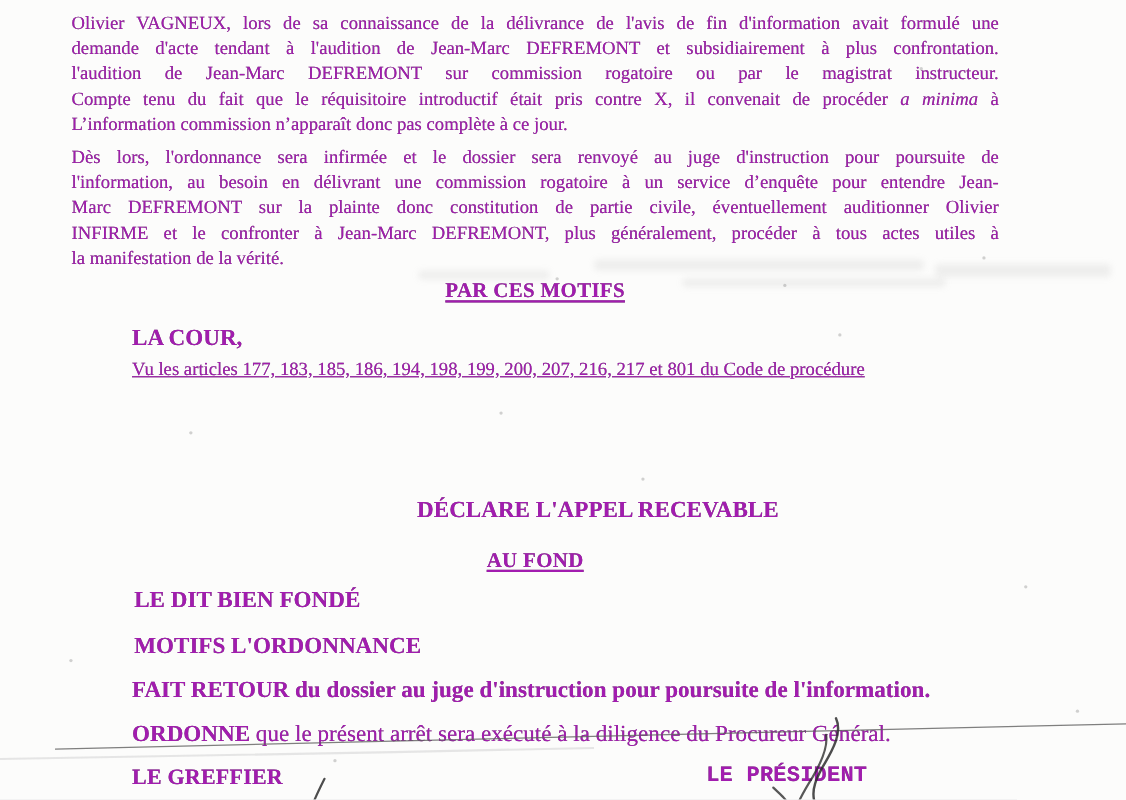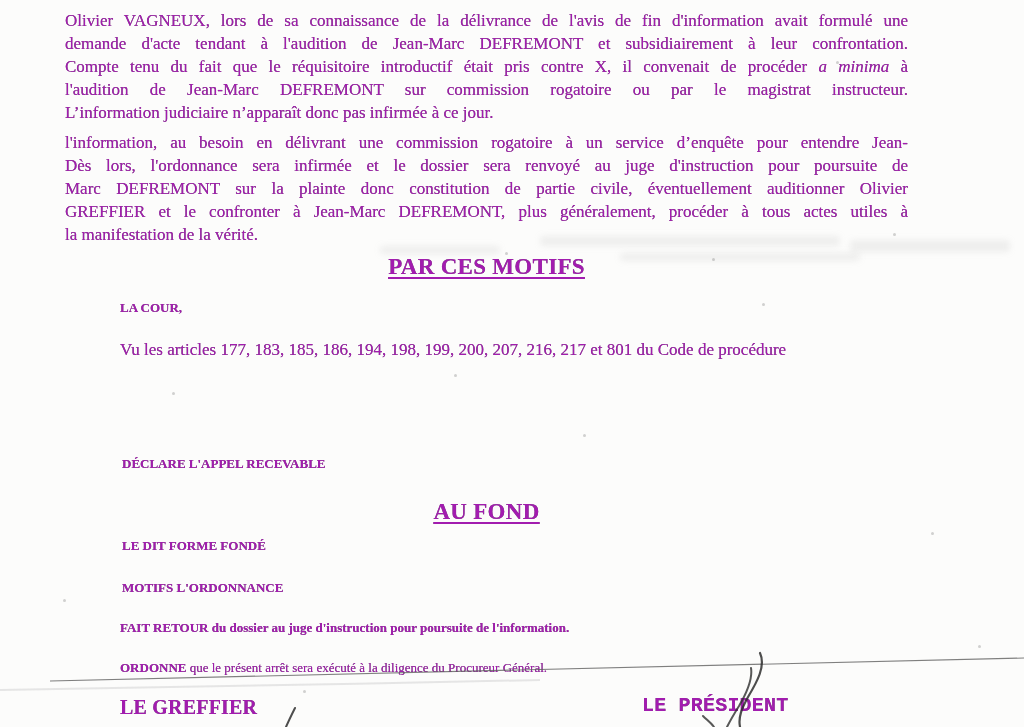--- a/index.html
+++ b/index.html
@@ -10,76 +10,76 @@
     overflow:hidden;
     font-family:"Liberation Serif", serif;
     color:#a21caf;
   }
   .abs{position:absolute;left:65px;width:843px;}
   .body-text{font-size:17px;line-height:23px;}
   .body-text .tline{text-align:justify;text-align-last:justify;white-space:normal;}
   .body-text .tline:last-child{text-align-last:left;}
   .indent-first .tline:first-child{text-indent:55px;}
   .heading{
-    font-size:23px;font-weight:bold;text-align:center;letter-spacing:0.3px;
+    font-size:19px;font-weight:bold;text-align:center;letter-spacing:0.3px;
   }
   .heading span{
     text-decoration:underline;
     text-decoration-thickness:2px;
     text-underline-offset:3px;
   }
-  .lead-line{font-size:13px;line-height:23px;padding-left:55px;font-family:Liberation Serif, serif;}
+  .lead-line{font-size:21px;line-height:23px;padding-left:55px;font-family:Liberation Serif, serif;}
   .b{font-weight:bold;}
   .sig-label{font-size:20px;font-weight:bold;letter-spacing:0.2px;}
   .ink{text-shadow:0 0 0.5px rgba(10,10,10,0.6);}
   
   .smudge{position:absolute;background:rgba(150,150,150,0.13);filter:blur(3px);border-radius:4px;}
   .speck{position:absolute;width:3px;height:3px;border-radius:50%;background:rgba(95,95,95,0.28);}
   svg.overlay{position:absolute;left:0;top:0;pointer-events:none;}
   i{font-style:italic;}
 </style>
 </head>
 <body>
 
 <div class="page">
 
   <div class="abs body-text ink" style="top:9px;">
       <div class="tline">Olivier VAGNEUX, lors de sa connaissance de la délivrance de l'avis de fin d'information avait formulé une</div>
-      <div class="tline">demande d'acte tendant à l'audition de Jean-Marc DEFREMONT et subsidiairement à leur confrontation.</div>
+      <div class="tline">demande d'acte tendant à l'audition de Jean-Marc DEFREMONT et subsidiairement à plus confrontation.</div>
+      <div class="tline">l'audition de Jean-Marc DEFREMONT sur commission rogatoire ou par le magistrat instructeur.</div>
       <div class="tline">Compte tenu du fait que le réquisitoire introductif était pris contre X, il convenait de procéder <i>a minima</i> à</div>
-      <div class="tline">l'audition de Jean-Marc DEFREMONT sur commission rogatoire ou par le magistrat instructeur.</div>
-      <div class="tline">L’information judiciaire n’apparaît donc pas infirmée à ce jour.</div>
+      <div class="tline">L’information commission n’apparaît donc pas complète à ce jour.</div>
     </div>
 
   <div class="abs body-text ink" style="top:131px;">
+      <div class="tline">Dès lors, l'ordonnance sera infirmée et le dossier sera renvoyé au juge d'instruction pour poursuite de</div>
       <div class="tline">l'information, au besoin en délivrant une commission rogatoire à un service d’enquête pour entendre Jean-</div>
-      <div class="tline">Dès lors, l'ordonnance sera infirmée et le dossier sera renvoyé au juge d'instruction pour poursuite de</div>
       <div class="tline">Marc DEFREMONT sur la plainte donc constitution de partie civile, éventuellement auditionner Olivier</div>
-      <div class="tline">GREFFIER et le confronter à Jean-Marc DEFREMONT, plus généralement, procéder à tous actes utiles à</div>
+      <div class="tline">INFIRME et le confronter à Jean-Marc DEFREMONT, plus généralement, procéder à tous actes utiles à</div>
       <div class="tline">la manifestation de la vérité.</div>
     </div>
 
   <div class="abs heading ink" style="top:254px;">
     <span>PAR CES MOTIFS</span>
   </div>
 
   <div class="abs lead-line b ink" style="top:296px;">LA COUR,</div>
 
-  <div class="abs body-text indent-first ink" style="top:338px;">
+  <div class="abs body-text indent-first ink" style="top:324px;text-decoration:underline;">
       <div class="tline">Vu les articles 177, 183, 185, 186, 194, 198, 199, 200, 207, 216, 217 et 801 du Code de procédure</div>
     </div>
 
 
-  <div class="abs lead-line b ink" style="top:452px;padding-left:57px;">DÉCLARE L'APPEL RECEVABLE</div>
+  <div class="abs lead-line b ink" style="top:452px;padding-left:57px;text-align:center;">DÉCLARE L'APPEL RECEVABLE</div>
 
   <div class="abs heading ink" style="top:499px;">
     <span>AU FOND</span>
   </div>
 
-  <div class="abs lead-line b ink" style="top:534px;padding-left:57px;">LE DIT FORME FONDÉ</div>
+  <div class="abs lead-line b ink" style="top:534px;padding-left:57px;">LE DIT BIEN FONDÉ</div>
 
   <div class="abs lead-line b ink" style="top:576px;padding-left:57px;">MOTIFS L'ORDONNANCE</div>
 
   <div class="abs lead-line b ink" style="top:616px;">FAIT RETOUR du dossier au juge d'instruction pour poursuite de l'information.</div>
 
   <div class="abs lead-line ink" style="top:656px;">
     <span class="b">ORDONNE</span><span> que le présent arrêt sera exécuté à la diligence du Procureur Général.</span>
   </div>
 
   <div class="abs" style="top:692px;height:35px;">

